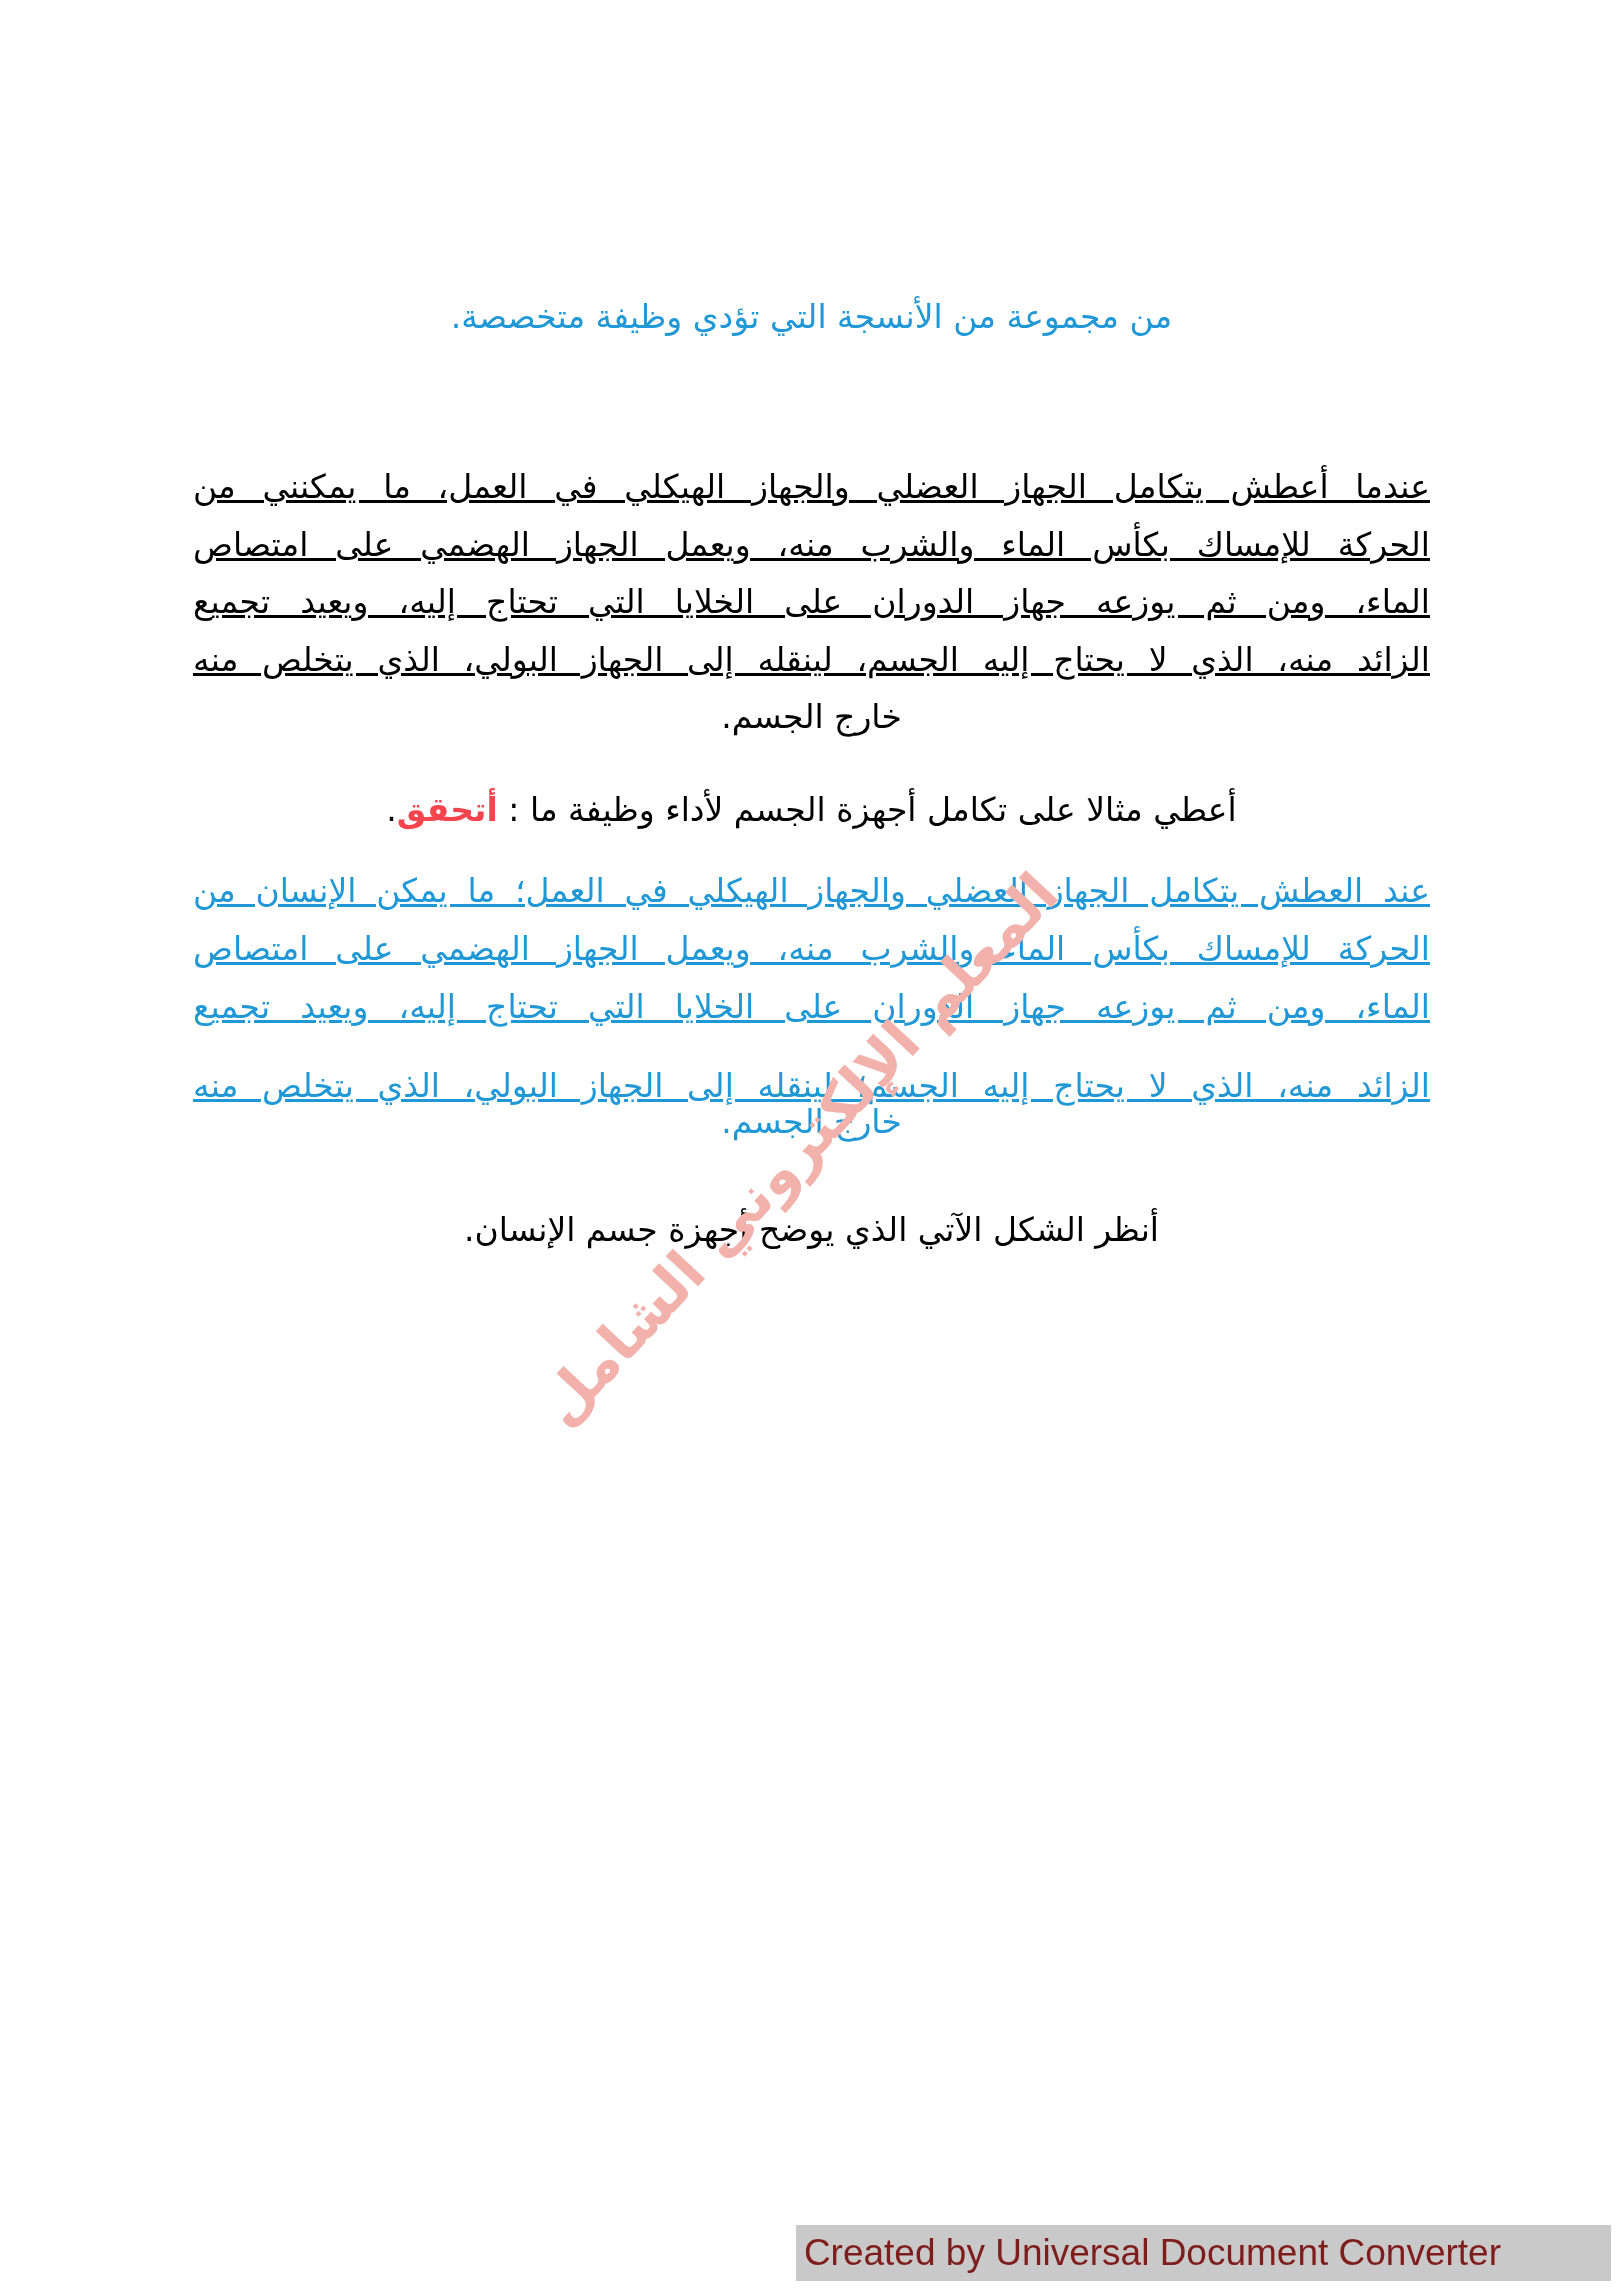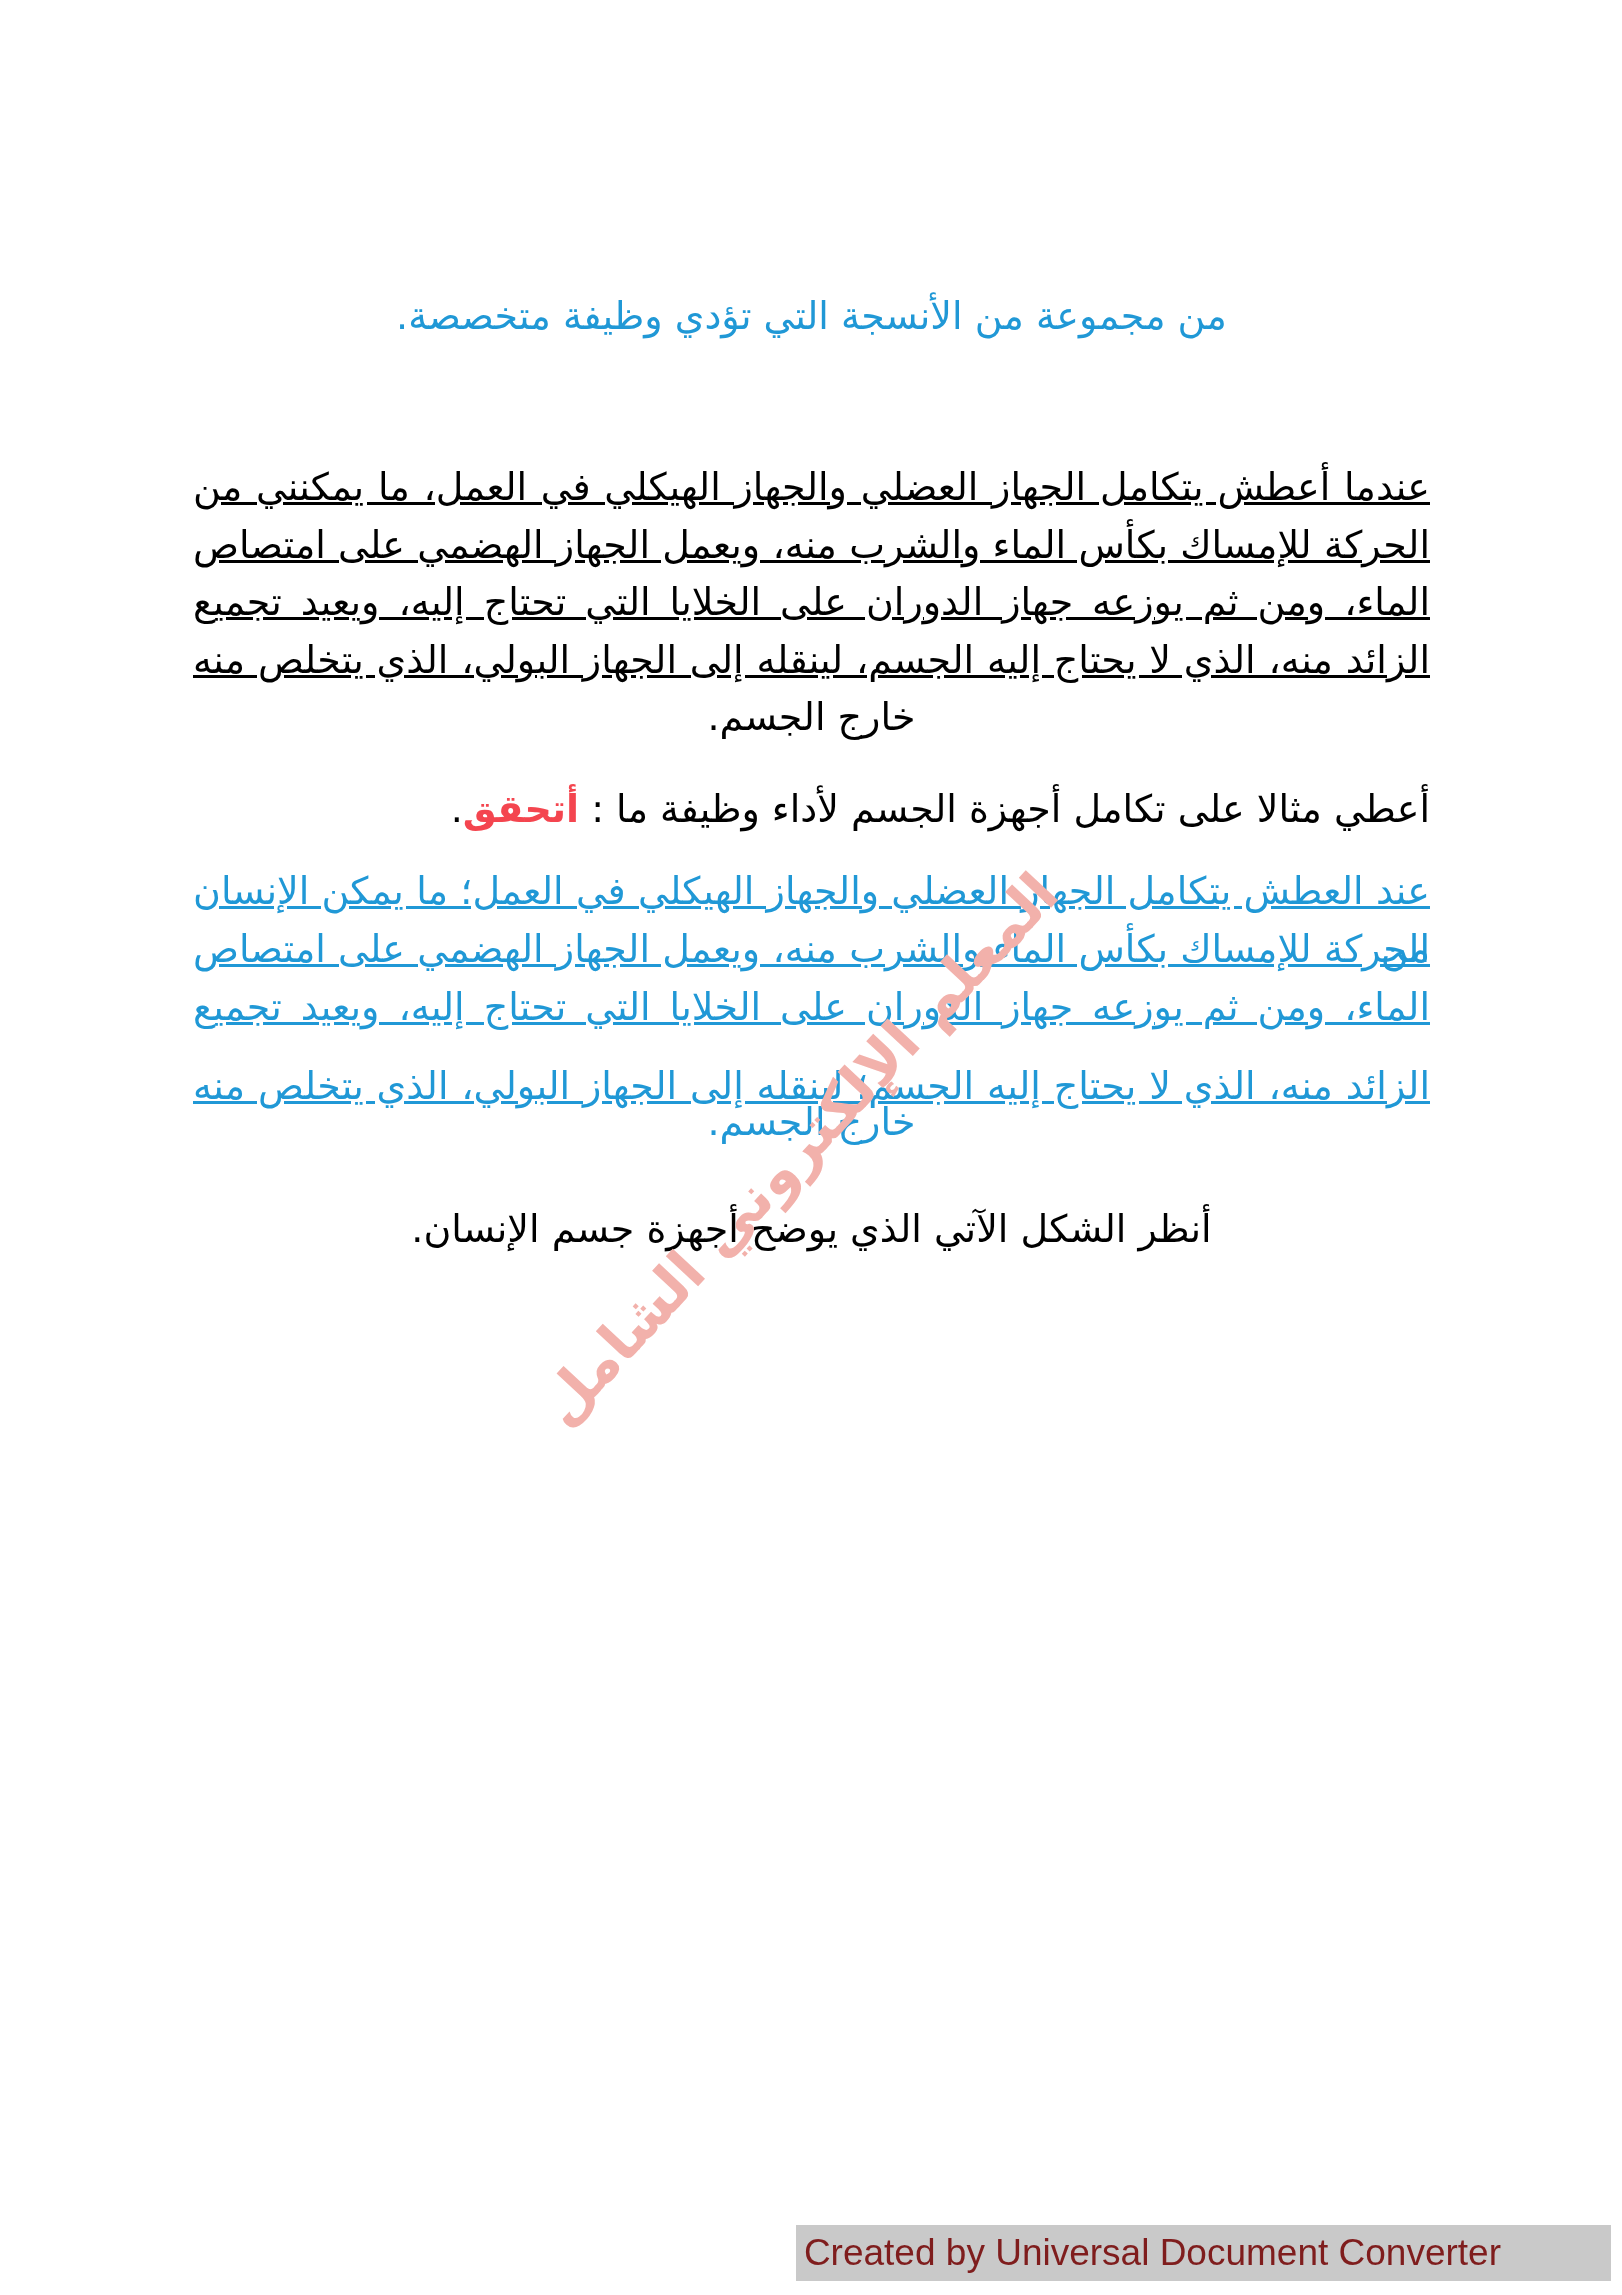--- a/index.html
+++ b/index.html
@@ -13,21 +13,21 @@
   .page {
     position: absolute; inset: 0;
     width: 1623px; height: 2295px;
     background: #ffffff;
   }
   .tline {
     position: absolute;
     left: 193px; width: 1237px;
     direction: rtl;
     unicode-bidi: plaintext;
-    font-size: 38px;
+    font-size: 33px;
     line-height: 59px;
     color: #000000;
     white-space: normal;
   }
   .just {
     text-align: justify;
     text-align-last: justify;
     line-height: 58px;
     height: 58px;
     overflow: visible;
@@ -81,21 +81,21 @@
 
 
   <div>
     <div class="tline just" style="top: 458px;">عندما أعطش يتكامل الجهاز العضلي والجهاز الهيكلي في العمل، ما يمكنني من</div>
     <div class="tline just" style="top: 516px;">الحركة للإمساك بكأس الماء والشرب منه، ويعمل الجهاز الهضمي على امتصاص</div>
     <div class="tline just" style="top: 573px;">الماء، ومن ثم يوزعه جهاز الدوران على الخلايا التي تحتاج إليه، ويعيد تجميع</div>
     <div class="tline just" style="top: 631px;">الزائد منه، الذي لا يحتاج إليه الجسم، لينقله إلى الجهاز البولي، الذي يتخلص منه</div>
     <div class="tline center" style="top: 688px; line-height: 58px;">خارج الجسم.</div>
   </div>
 
-  <div class="tline center" style="top: 780px; unicode-bidi: normal; text-align: right;">
+  <div class="tline center" style="top: 780px; unicode-bidi: normal;">
     <span>أعطي مثالا على تكامل أجهزة الجسم لأداء وظيفة ما</span><span> : </span><span class="red-label">أتحقق</span><span>.</span>
   </div>
 
   <div>
     <div class="tline just blue" style="top: 862px;">عند العطش يتكامل الجهاز العضلي والجهاز الهيكلي في العمل؛ ما يمكن الإنسان من</div>
     <div class="tline just blue" style="top: 920px;">الحركة للإمساك بكأس الماء والشرب منه، ويعمل الجهاز الهضمي على امتصاص</div>
     <div class="tline just blue" style="top: 978px;">الماء، ومن ثم يوزعه جهاز الدوران على الخلايا التي تحتاج إليه، ويعيد تجميع</div>
     <div class="tline just blue" style="top: 1057px;">الزائد منه، الذي لا يحتاج إليه الجسم؛ لينقله إلى الجهاز البولي، الذي يتخلص منه</div>
     <div class="tline center blue" style="top: 1093px; line-height: 58px;">خارج الجسم.</div>
   </div>

